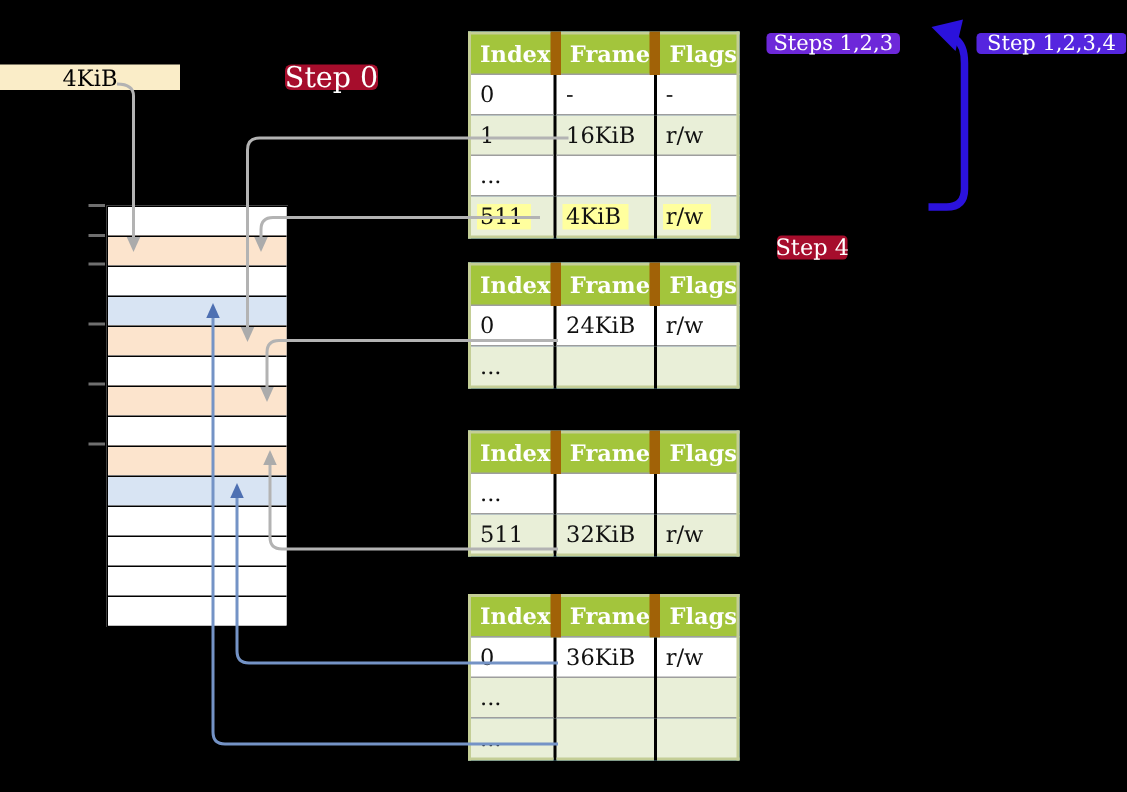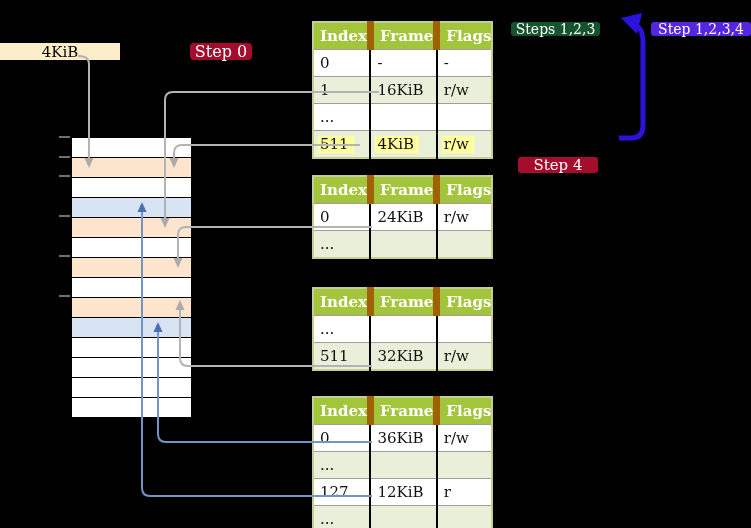--- a/index.html
+++ b/index.html
@@ -14,24 +14,24 @@
     display:flex; align-items:center; justify-content:center;
     color:#000; font-size:15px;
   }
 
   
   .badge {
     position:absolute; color:#fff; border-radius:3px;
     display:flex; align-items:center; justify-content:center;
     white-space:nowrap;
   }
-  .badge.b-step0   { left:190px; top:43px;  width:62px;  height:17px; font-size:16px; border-radius:4px; }
+  .badge.b-step0   { left:190px; top:43px;  width:62px;  height:17px; font-size:19px; border-radius:4px; }
   .badge.b-s123    { left:511px; top:22px;  width:89px;  height:14px; font-size:14px; }
   .badge.b-s1234   { left:651px; top:22px;  width:100px; height:14px; font-size:14px; }
-  .badge.b-step4   { left:518px; top:157px; width:80px;  height:16px; font-size:15px; }
+  .badge.b-step4   { left:518px; top:157px; width:47px;  height:16px; font-size:15px; }
 
   
   .memcol {
     position:absolute; left:71px; top:137px; width:119px; height:279px;
     border:1px solid #000; background:#fff;
     display:flex; flex-direction:column;
   }
   .memrow { flex:1; border-top:1px solid #000; }
   .memrow:first-child { border-top:none; }
 
@@ -66,21 +66,21 @@
   .overlay { position:absolute; left:0; top:0; pointer-events:none; z-index:6; }
 </style>
 </head>
 <body>
 
 <div class="stage">
 
   <div class="mem-label" style="background: rgb(250, 237, 200);">4KiB</div>
 
   <div class="badge b-step0" style="background: rgb(166, 13, 44);">Step 0</div>
-  <div class="badge b-s123" style="background: #14532d;">Steps 1,2,3</div>
+  <div class="badge b-s123" style="background: #6d28d9;">Steps 1,2,3</div>
   <div class="badge b-s1234" style="background: rgb(85, 38, 223);">Step 1,2,3,4</div>
   <div class="badge b-step4" style="background: rgb(166, 13, 44);">Step 4</div>
 
   <div class="memcol">
     <div class="memrow" style="background: rgb(255, 255, 255);"></div>
     <div class="memrow" style="background: rgb(252, 228, 205);"></div>
     <div class="memrow" style="background: rgb(255, 255, 255);"></div>
     <div class="memrow" style="background: rgb(216, 228, 243);"></div>
     <div class="memrow" style="background: rgb(252, 228, 205);"></div>
     <div class="memrow" style="background: rgb(255, 255, 255);"></div>
@@ -209,25 +209,20 @@
       <tr>
         <td>0</td>
         <td>36KiB</td>
         <td>r/w</td>
       </tr>
       <tr class="shade">
         <td>...</td>
         <td></td>
         <td></td>
       </tr>
-      <tr>
-        <td>127</td>
-        <td>12KiB</td>
-        <td>r</td>
-      </tr>
       <tr class="shade">
         <td>...</td>
         <td></td>
         <td></td>
       </tr>
     </tbody>
   </table>
 
   <svg class="overlay" width="751" height="528" viewBox="0 0 751 528">
 

